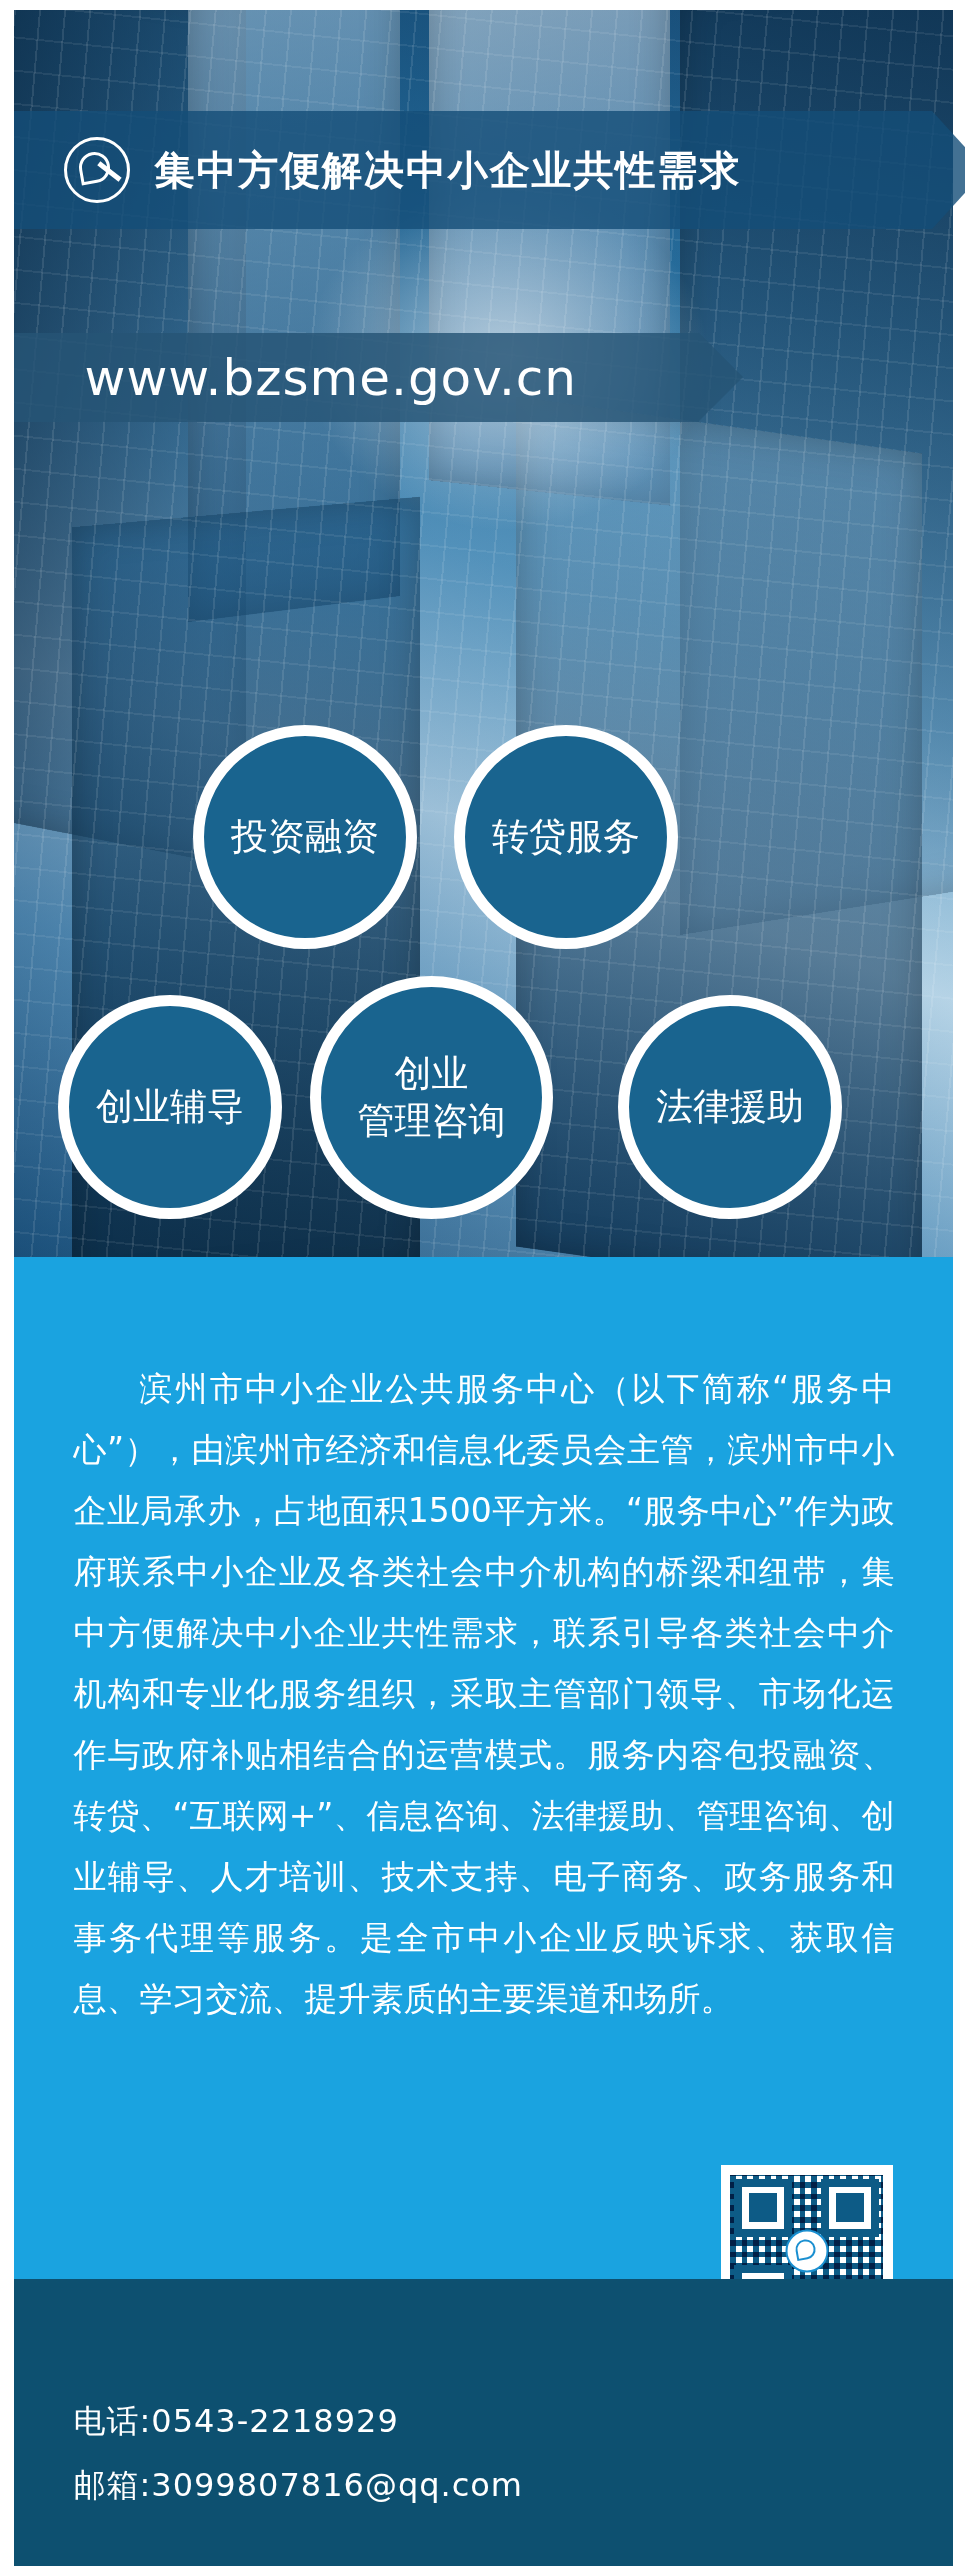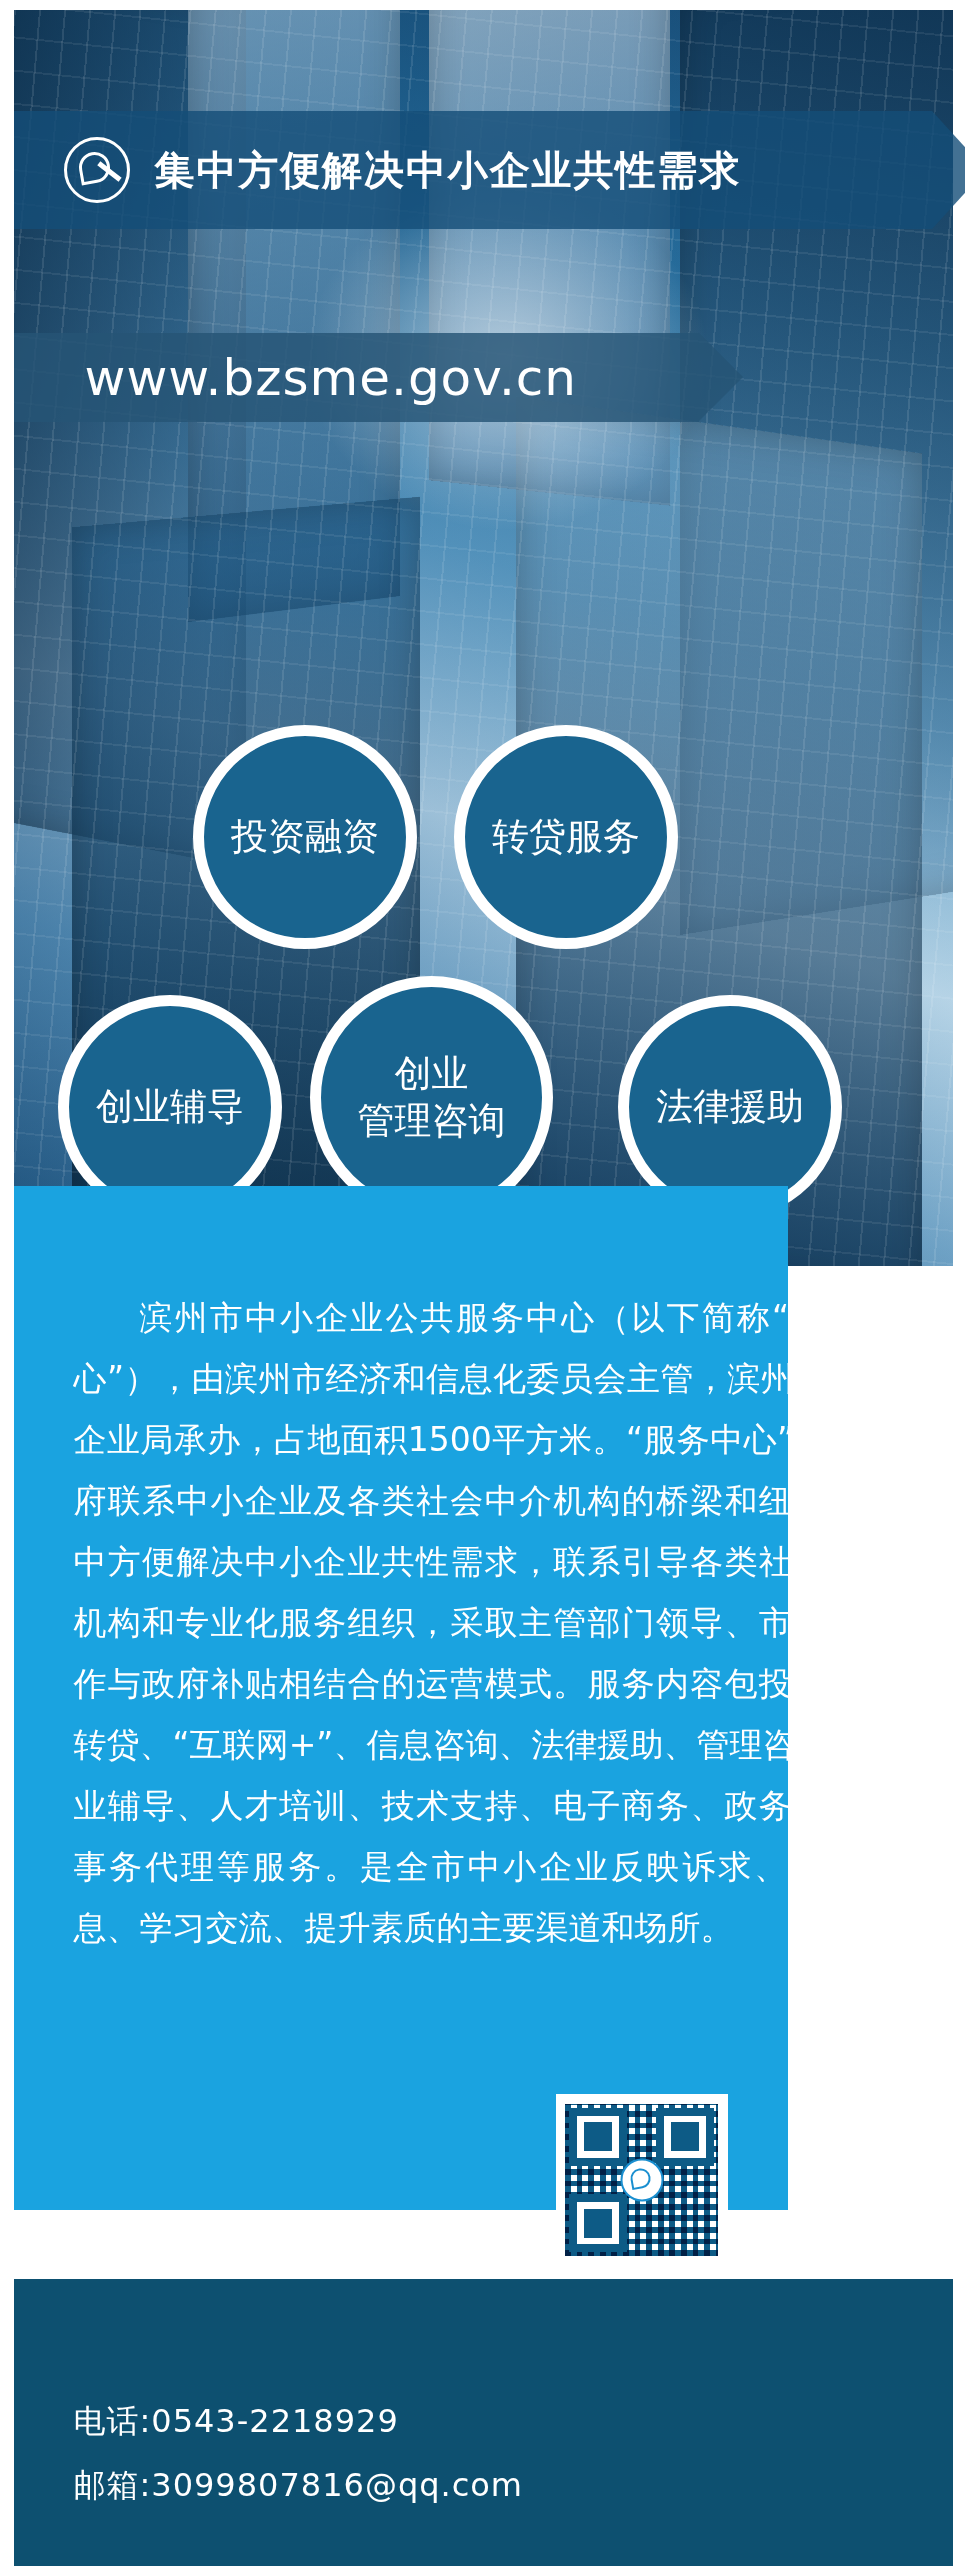--- a/index.html
+++ b/index.html
@@ -89,21 +89,21 @@
     color:#fff;line-height:1.25;box-sizing:border-box;
   }
   .c1{left:193px;top:9.7px;width:224px;height:224px;font-size:37px;}
   .c2{left:454px;top:9.7px;width:224px;height:224px;font-size:37px;}
   .c3{left:58px;top:280px;width:224px;height:224px;font-size:37px;}
   .c4{left:310px;top:261px;width:243px;height:243px;font-size:37px;}
   .c5{left:618px;top:280px;width:224px;height:224px;font-size:37px;}
 
   
   .body-block{
-    position:absolute;left:13.5px;top:1186px;width:774px;height:1024px;
+    position:absolute;left:13.5px;top:1257px;width:939px;height:1024px;
     background:#1aa3e0;
   }
   .paragraph{
     position:absolute;left:60px;top:101px;width:821px;
     color:#ffffff;font-size:33px;line-height:1.85;text-align:justify;
     text-indent:2em;
   }
   .qr{
     position:absolute;right:60px;bottom:-56px;width:172px;height:172px;background:#fff;
     padding:9.7px;box-sizing:border-box;

